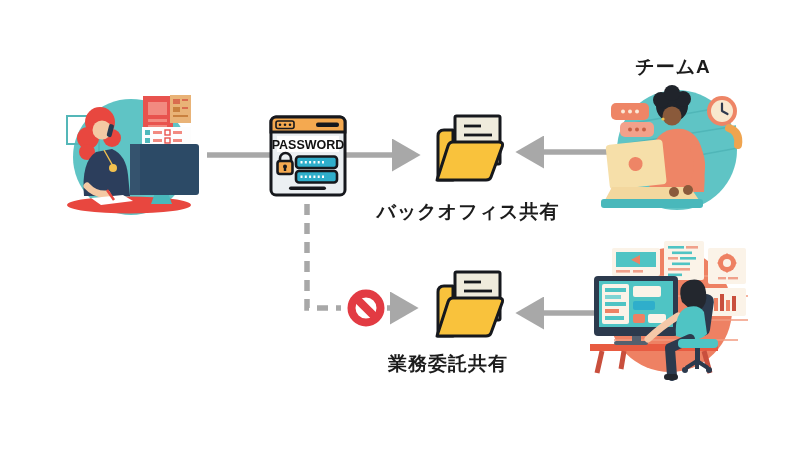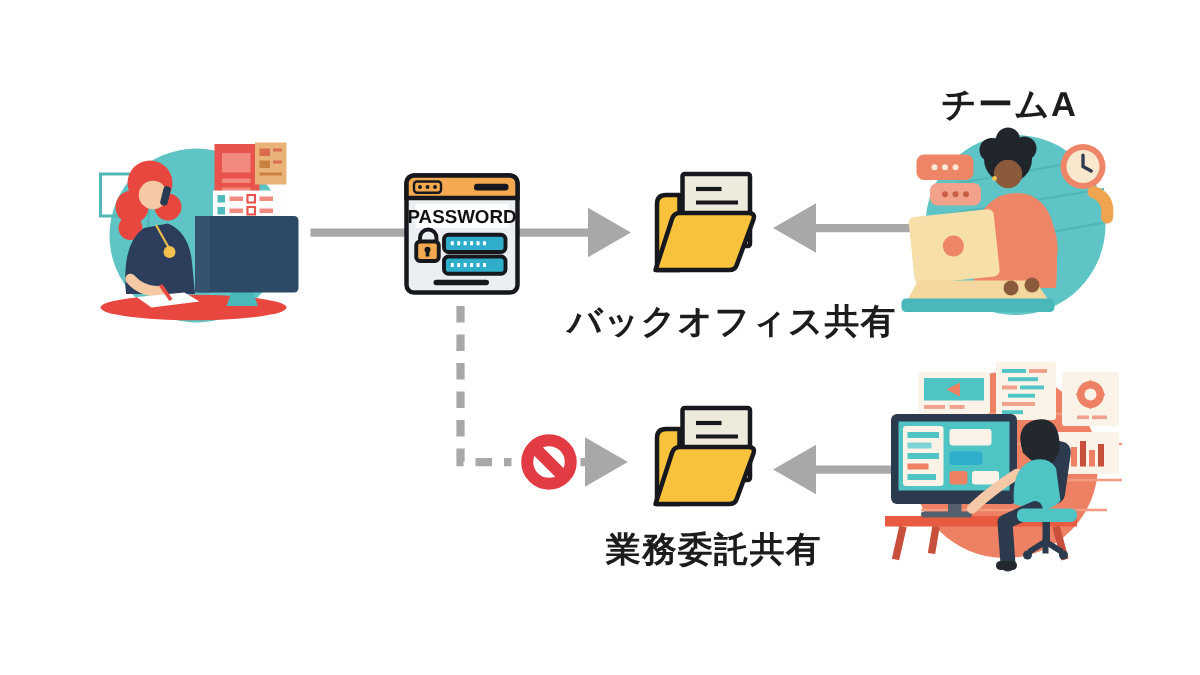--- a/index.html
+++ b/index.html
@@ -4,21 +4,21 @@
 <style>
   html,body{margin:0;padding:0;background:#fff;}
   .canvas{
     position:relative;width:800px;height:450px;background:#ffffff;overflow:hidden;
     font-family:"Liberation Sans","DejaVu Sans",sans-serif;
   }
   .layer{position:absolute;left:0;top:0;}
   .illus{position:absolute;z-index:2;}
   .icon-abs{position:absolute;z-index:3;}
   .jp-label{
-    position:absolute;z-index:4;font-weight:700;font-size:23px;color:#1c1c1c;
+    position:absolute;z-index:4;font-weight:700;font-size:19px;color:#1c1c1c;
     transform:translateX(-50%);white-space:nowrap;letter-spacing:1px;
   }
 </style>
 </head>
 <body>
 
 <div class="canvas">
 
   <svg class="layer" width="800" height="450" style="z-index:1">
     <defs>
@@ -252,16 +252,16 @@
       <rect x="74" y="138" width="14" height="6" rx="3" fill="#23272E"></rect>
       <rect x="88" y="103" width="40" height="9" rx="4" fill="#4FC4C4"></rect>
       <rect x="105" y="112" width="5" height="16" fill="#2C3A4D"></rect>
       <path d="M96,132 L107,125 M118,132 L107,125 M107,125 v8" stroke="#2C3A4D" stroke-width="4" fill="none"></path>
       <circle cx="95" cy="134" r="3" fill="#2C3A4D"></circle>
       <circle cx="119" cy="134" r="3" fill="#2C3A4D"></circle>
     </g>
   </svg>
 
   <div class="jp-label" style="left:673px;top:54px">チームA</div>
-  <div class="jp-label" style="left:488px;top:199px">バックオフィス共有</div>
-  <div class="jp-label" style="left:476px;top:351px">業務委託共有</div>
+  <div class="jp-label" style="left:468px;top:199px">バックオフィス共有</div>
+  <div class="jp-label" style="left:448px;top:351px">業務委託共有</div>
 
 </div>
 
 </body></html>

